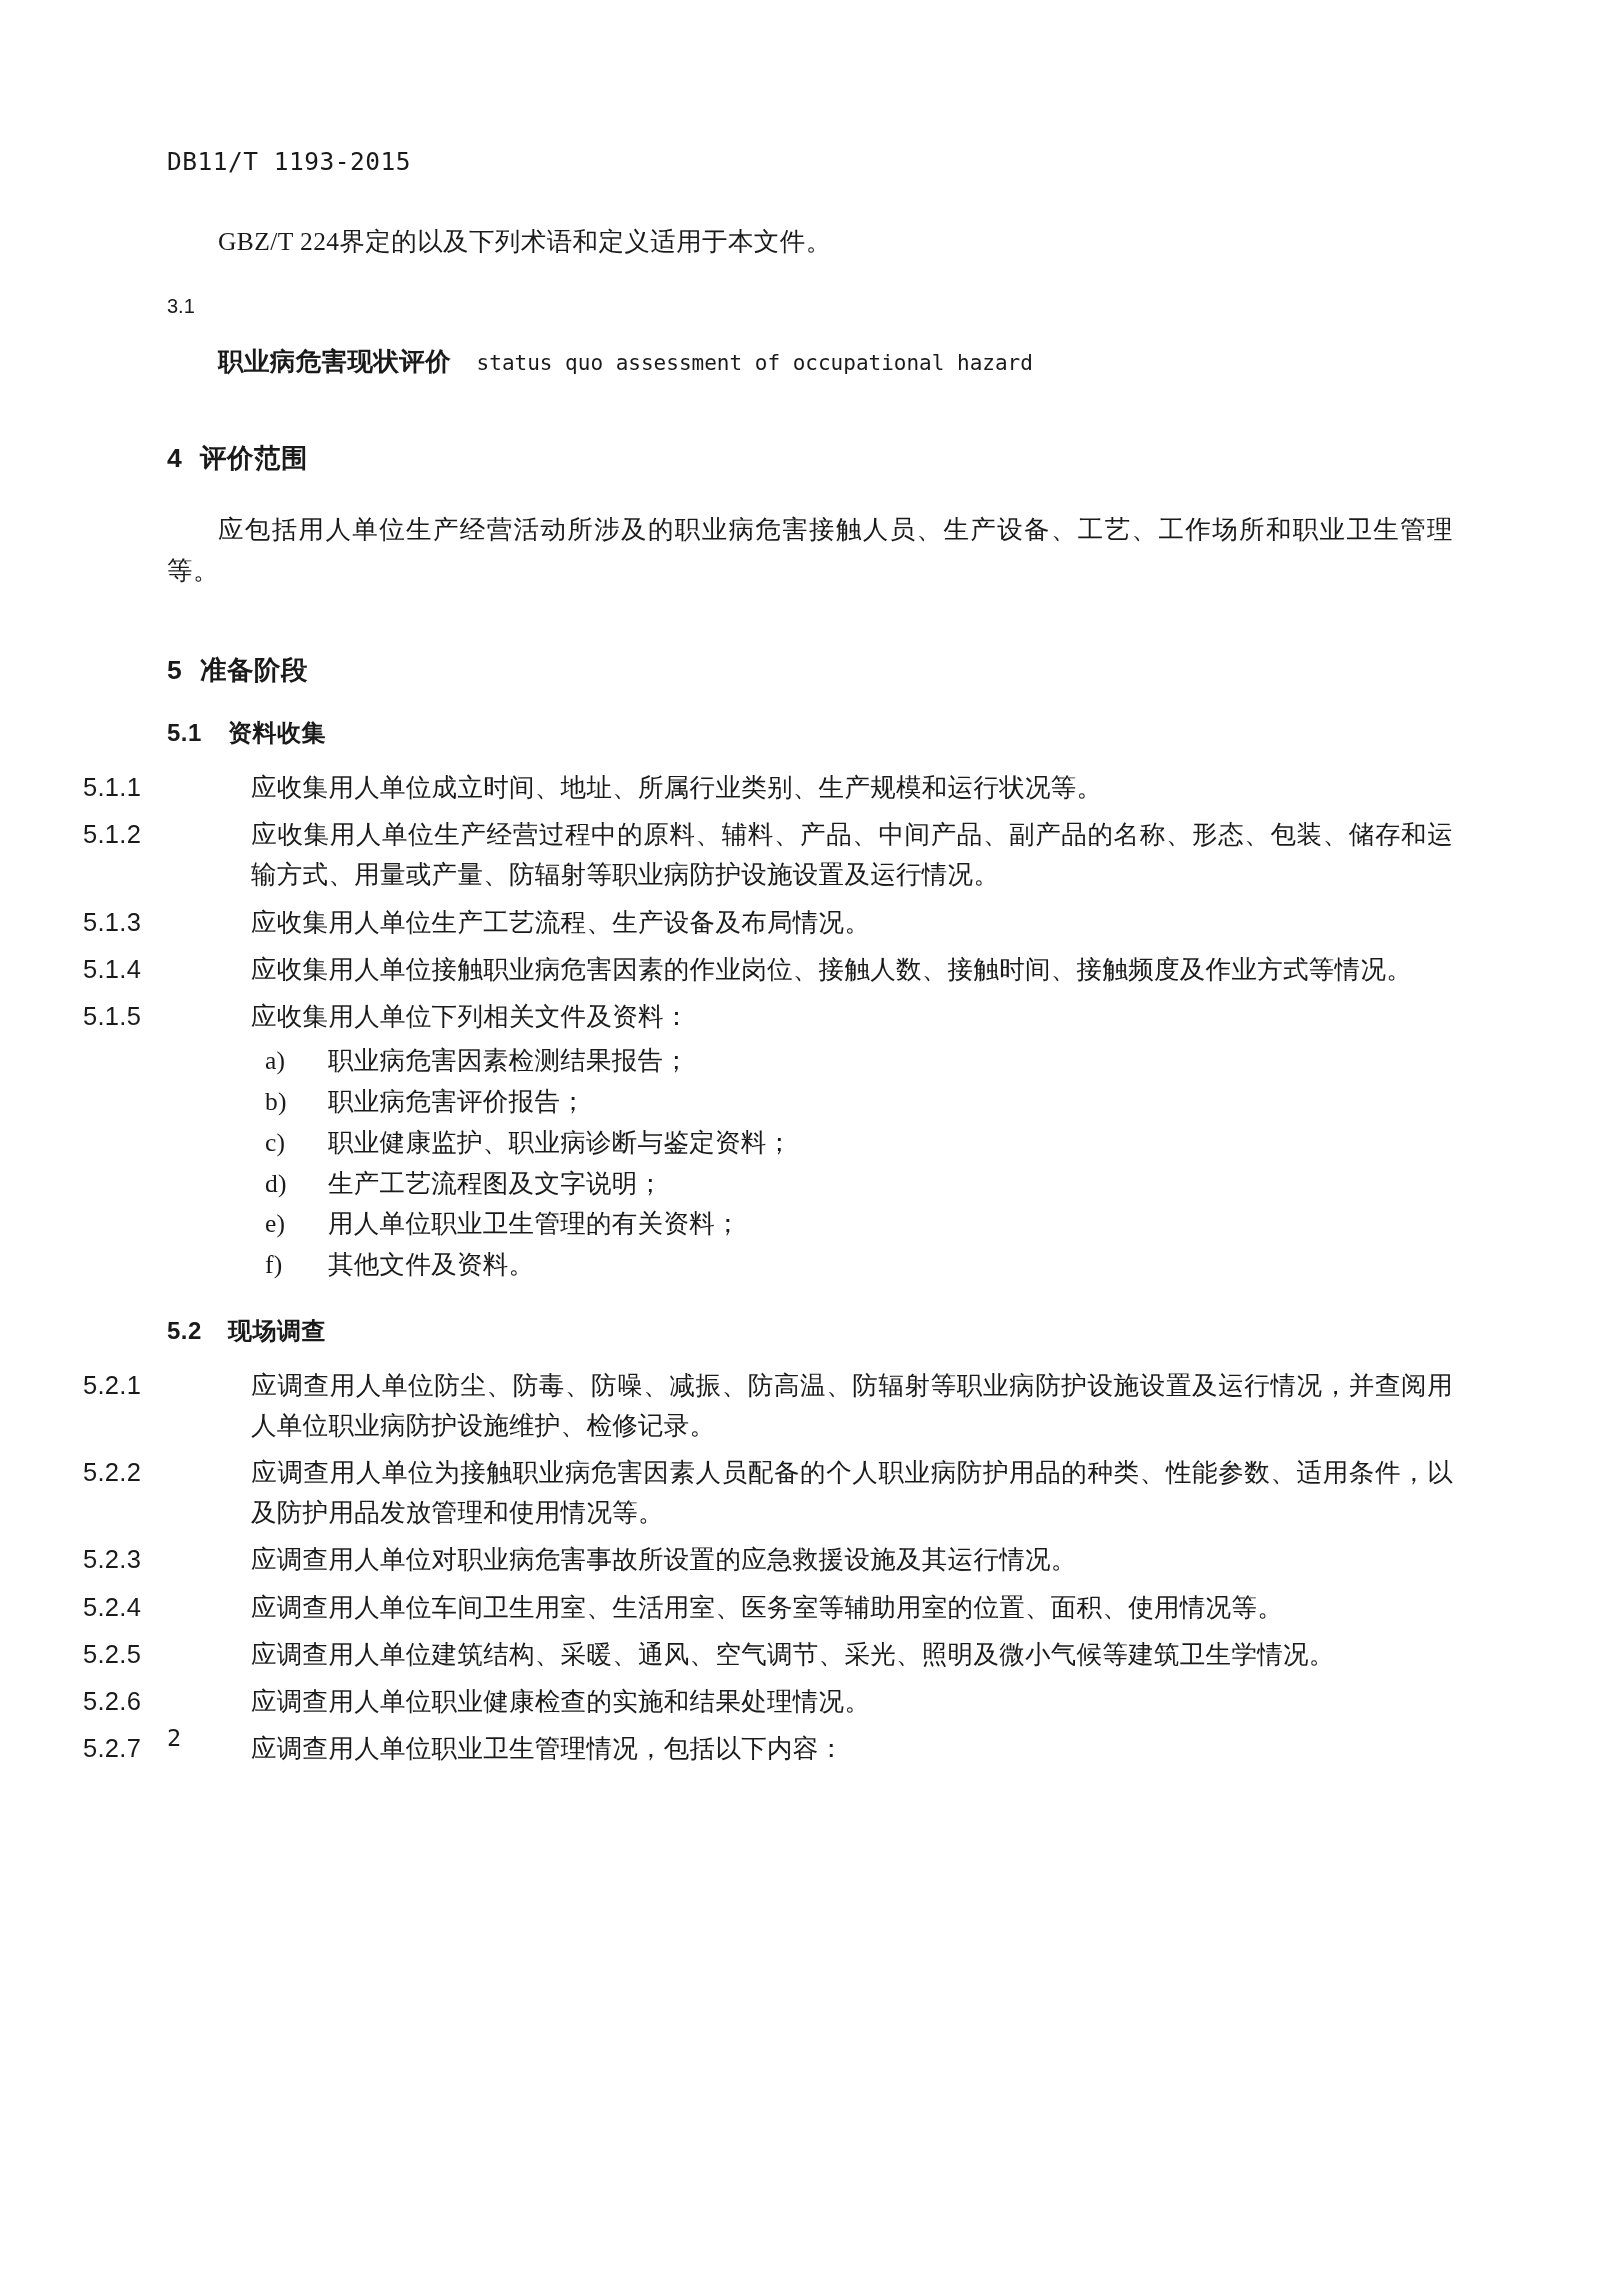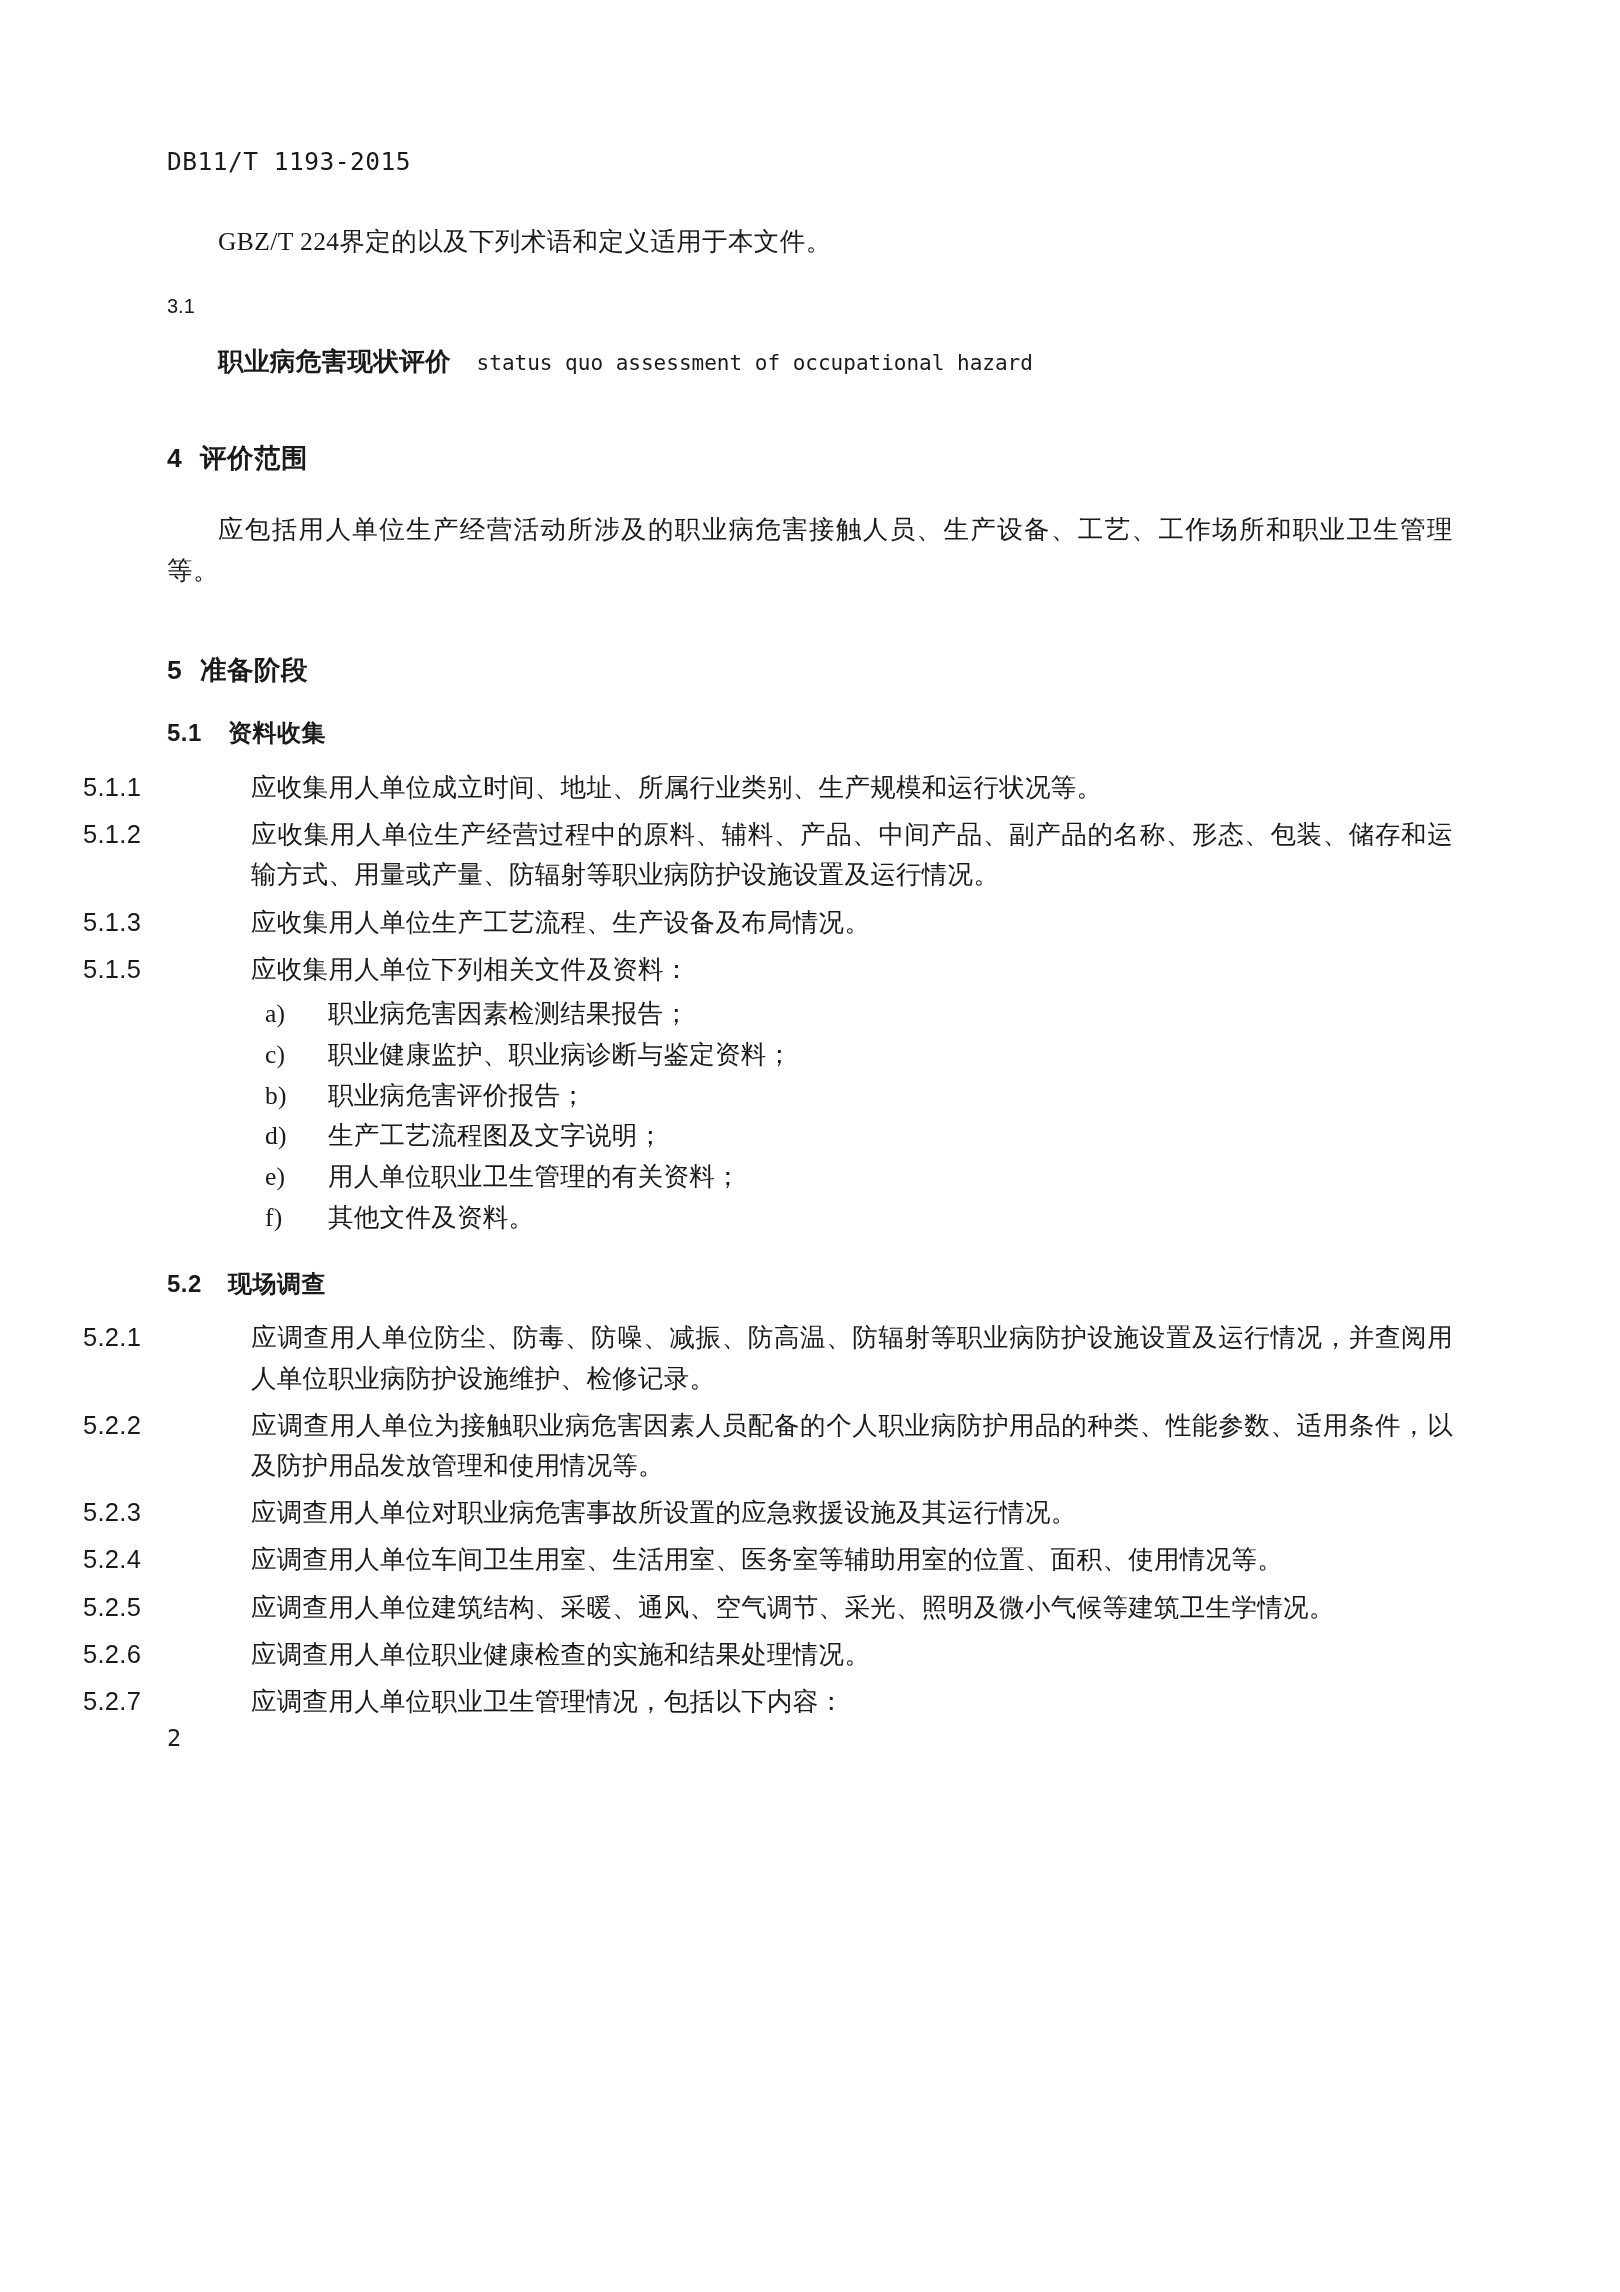--- a/index.html
+++ b/index.html
@@ -157,28 +157,31 @@
     <div class="numbered hang">
       <span class="lbl">5.1.1</span><span>应收集用人单位成立时间、地址、所属行业类别、生产规模和运行状况等。</span>
     </div>
     <div class="numbered hang">
       <span class="lbl">5.1.2</span><span>应收集用人单位生产经营过程中的原料、辅料、产品、中间产品、副产品的名称、形态、包装、储存和运输方式、用量或产量、防辐射等职业病防护设施设置及运行情况。</span>
     </div>
     <div class="numbered hang">
       <span class="lbl">5.1.3</span><span>应收集用人单位生产工艺流程、生产设备及布局情况。</span>
     </div>
     <div class="numbered hang">
+      <span class="lbl">5.1.4</span><span>应收集用人单位接触职业病危害因素的作业岗位、接触人数、接触时间、接触频度及作业方式等情况。</span>
+    </div>
+    <div class="numbered hang">
       <span class="lbl">5.1.5</span><span>应收集用人单位下列相关文件及资料：</span>
     </div>
   </div>
 
   <ol class="alpha">
     <li><span class="al">a)</span><span>职业病危害因素检测结果报告；</span></li>
+    <li><span class="al">b)</span><span>职业病危害评价报告；</span></li>
     <li><span class="al">c)</span><span>职业健康监护、职业病诊断与鉴定资料；</span></li>
-    <li><span class="al">b)</span><span>职业病危害评价报告；</span></li>
     <li><span class="al">d)</span><span>生产工艺流程图及文字说明；</span></li>
     <li><span class="al">e)</span><span>用人单位职业卫生管理的有关资料；</span></li>
     <li><span class="al">f)</span><span>其他文件及资料。</span></li>
   </ol>
 
   <div class="h2 sec-gap-md">
     <span class="num">5.2</span><span>现场调查</span>
   </div>
 
   <div class="sec-gap-sm">

